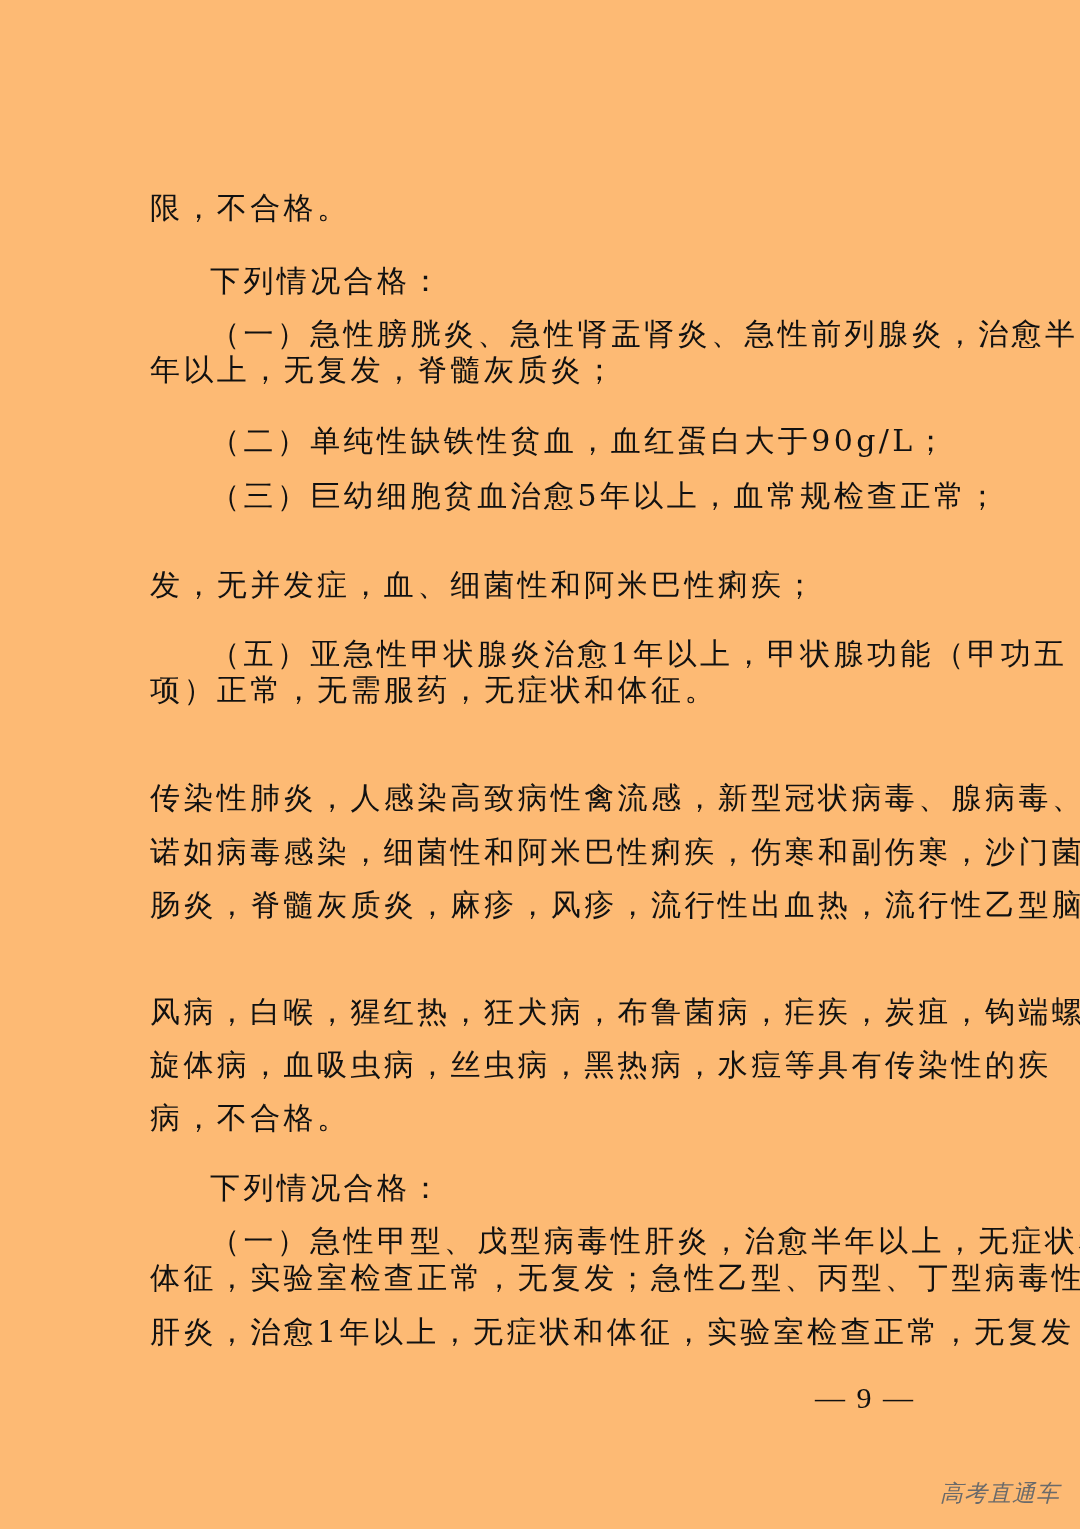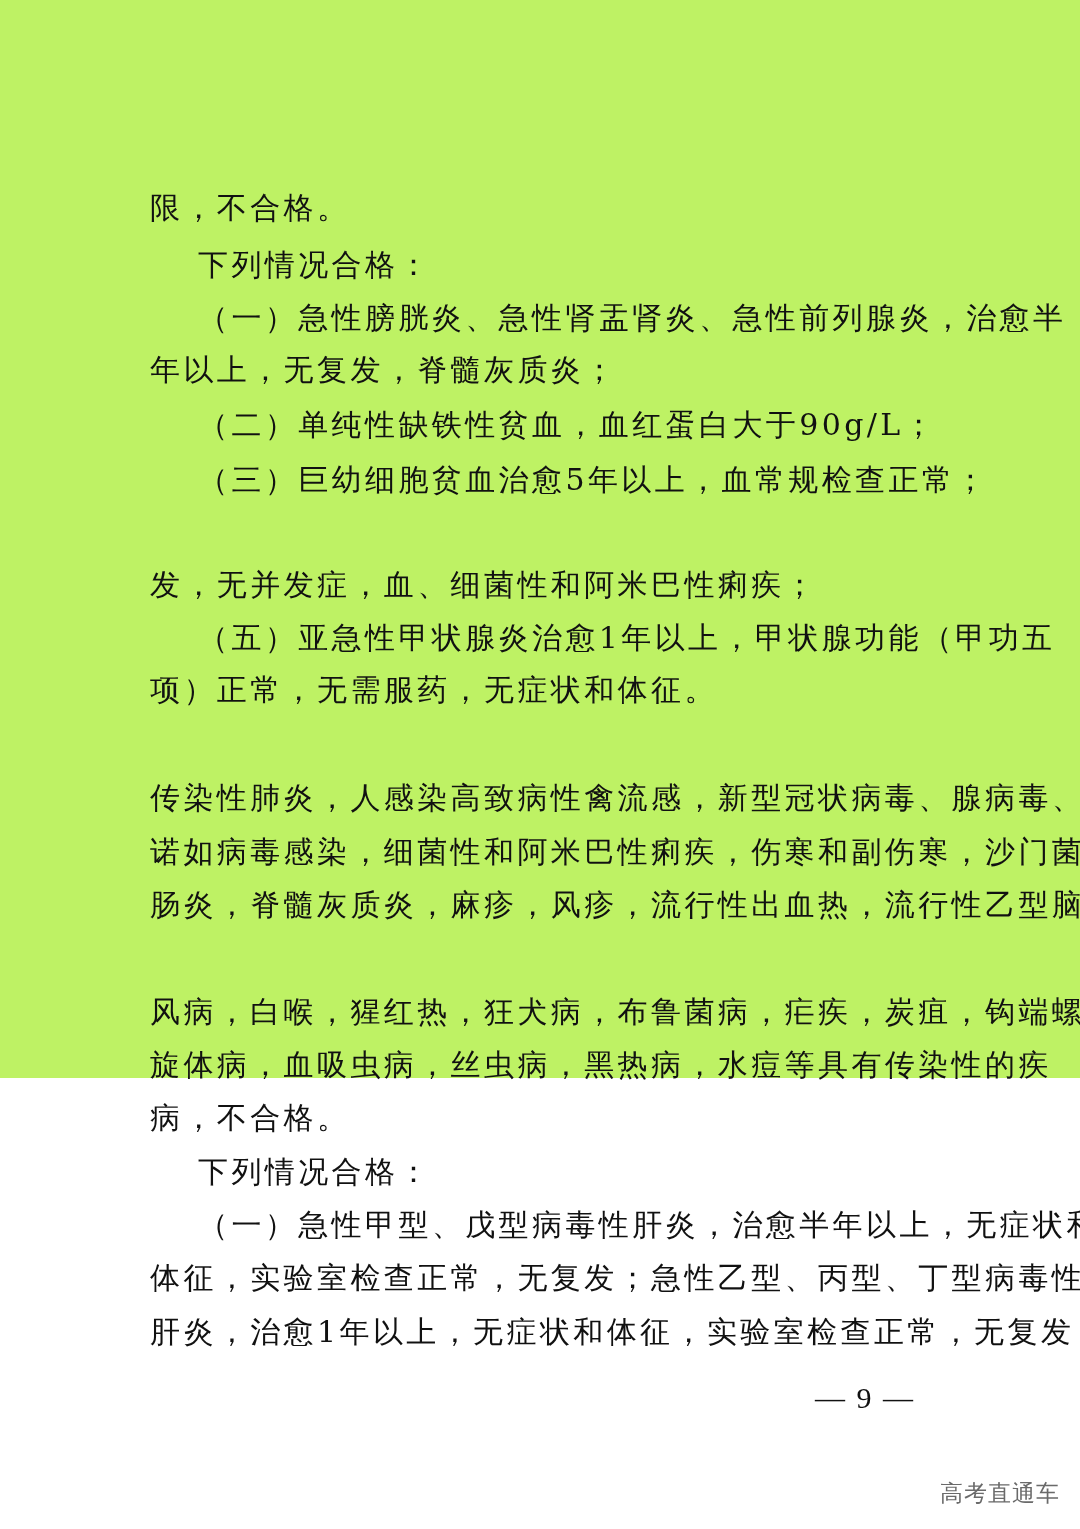--- a/index.html
+++ b/index.html
@@ -12,42 +12,43 @@
       height: 1529px;
       position: relative;
       overflow: hidden;
       font-family: "DejaVu Serif", "Liberation Serif", serif;
       color: #111111;
     }
     .page {
       position: absolute;
       left: 0; top: 0;
       width: 1080px;
-      height: 1078px;
-      background: #bef264;
+      height: 1529px;
+      background: #fdba74;
     }
     .line {
       position: absolute;
       left: 150px;
       width: 800px;
       font-size: 30px;
       line-height: 40px;
       height: 40px;
       white-space: nowrap;
       letter-spacing: 3.4px;
       text-align: justify;
       text-align-last: justify;
     }
     .line.last {
       text-align: left;
       text-align-last: left;
     }
     .line.indent {
-      left: 198px;
+      left: 210px;
       width: 740px;
+      margin-top: 16px;
     }
     .article-label {
       font-weight: bold;
       font-family: "DejaVu Sans", "Liberation Sans", sans-serif;
       letter-spacing: 1px;
       margin-right: 20px;
     }
     .page-number {
       position: absolute;
       left: 815px;
@@ -60,20 +61,21 @@
     }
     .watermark {
       position: absolute;
       left: 940px;
       top: 1478px;
       font-size: 23px;
       line-height: 30px;
       color: #6a6a6a;
       font-family: "DejaVu Sans", "Liberation Sans", sans-serif;
       letter-spacing: 1px;
+      font-style: italic;
     }
   </style>
 </head>
 <body>
 
 <div class="page">
 
   <div class="line last" style="top:188px">限，不合格。</div>
   <div class="line indent last" style="top:245px">下列情况合格：</div>
   <div class="line indent" style="top:298px">（一）急性膀胱炎、急性肾盂肾炎、急性前列腺炎，治愈半</div>

